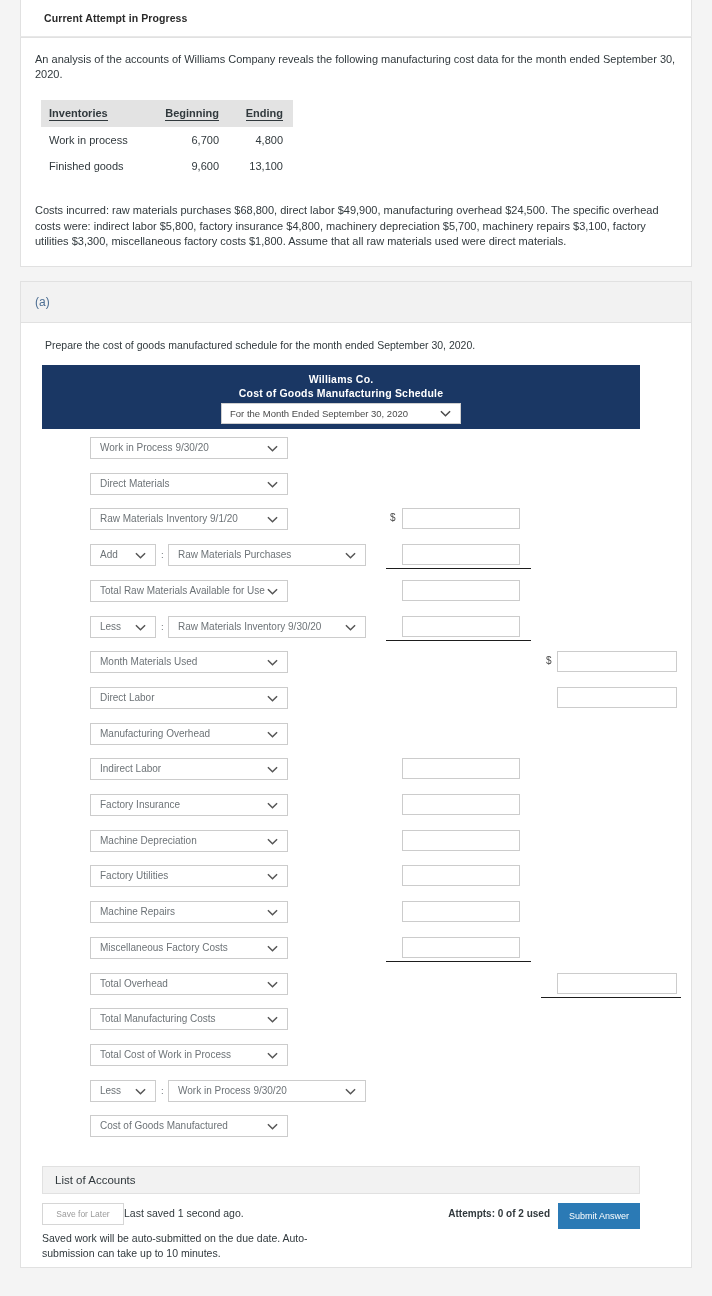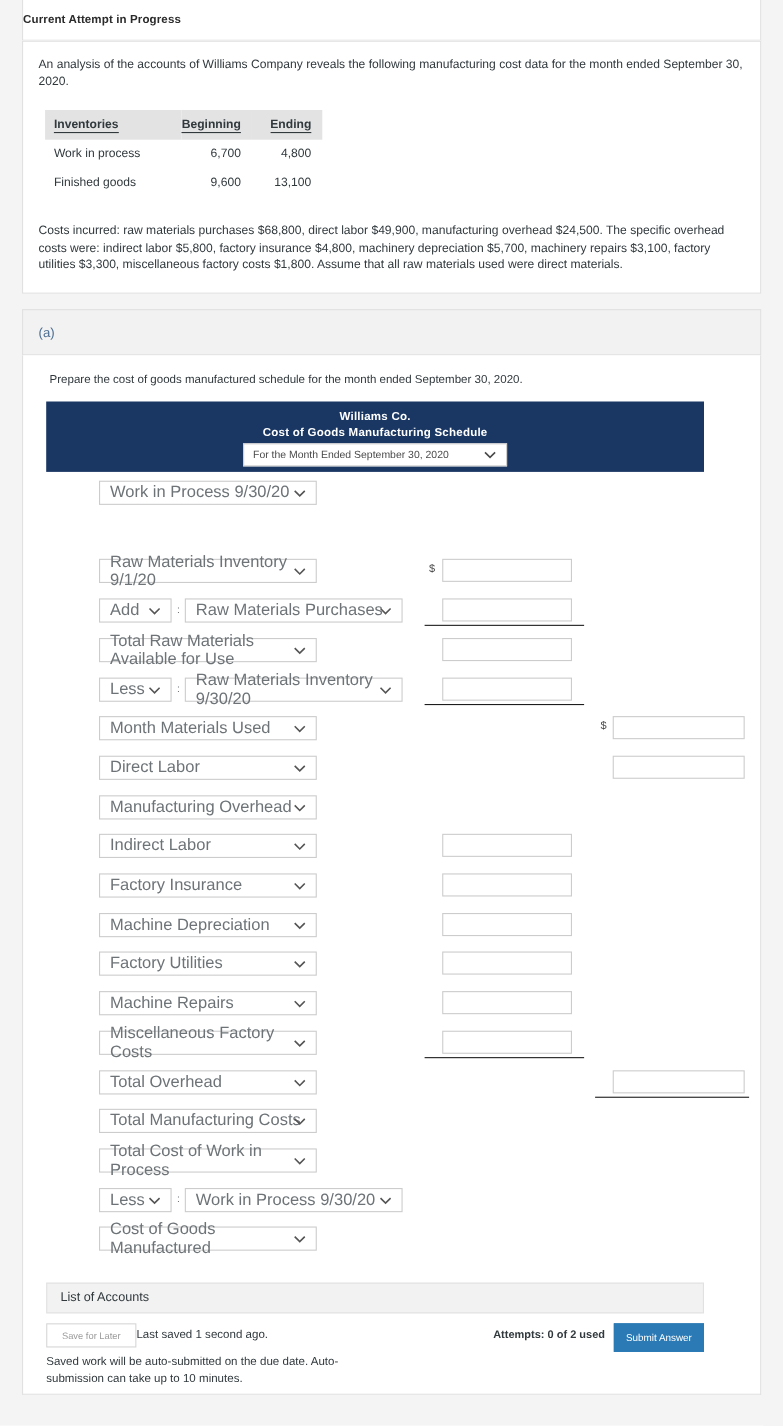--- a/index.html
+++ b/index.html
@@ -23,21 +23,21 @@
   
   #attempt-bar {
     background:#ffffff;
     border-left:1px solid #e1e1e1;
     border-right:1px solid #e1e1e1;
     border-bottom:1px solid #e8e8e8;
     margin:0 20px;
     height:37px;
     display:flex;
     align-items:center;
-    padding-left:0;
+    padding-left:23px;
   }
   #attempt-bar .t { font-weight:bold; font-size:10.5px; color:#2b2b2b; letter-spacing:.1px; }
 
   
   #problem-card { padding:14px 14px 16px 14px; }
   .prob-text { font-size:11px; line-height:15px; color:#31393d; }
 
   table.inv {
     border-collapse:collapse;
     margin:18px 0 0 6px;
@@ -102,21 +102,21 @@
   .row { position:absolute; left:0; width:100%; height:26px; }
 
   .sel {
     position:absolute;
     height:22px;
     border:1px solid #cccccc;
     background:#ffffff;
     display:flex;
     align-items:center;
     color:#6d7377;
-    font-size:15px;
+    font-size:10px;
     padding-left:9px;
   }
   .sel.wide  { left:55px; width:198px; }
   .sel.small { left:55px; width:66px; }
   .sel.long  { left:133px; width:198px; }
   .chev {
     position:absolute;
     right:9px; top:50%;
     width:11px; height:11px;
     margin-top:-5px;
@@ -234,20 +234,30 @@
       <div class="row" style="top: 0px;">
         <div class="sel wide">
           <span>Work in Process 9/30/20</span>
           <span class="chev">
             <svg width="11" height="11" viewBox="0 0 12 12">
               <path d="M1 3.5 L6 8.5 L11 3.5" fill="none" stroke="#555" stroke-width="1.6"></path>
             </svg>
           </span>
         </div>
       </div>
+      <div class="row" style="top: 36px;">
+        <div class="sel wide">
+          <span>Direct Materials</span>
+          <span class="chev">
+            <svg width="11" height="11" viewBox="0 0 12 12">
+              <path d="M1 3.5 L6 8.5 L11 3.5" fill="none" stroke="#555" stroke-width="1.6"></path>
+            </svg>
+          </span>
+        </div>
+      </div>
       <div class="row" style="top: 71px;">
         <div class="sel wide">
           <span>Raw Materials Inventory 9/1/20</span>
           <span class="chev">
             <svg width="11" height="11" viewBox="0 0 12 12">
               <path d="M1 3.5 L6 8.5 L11 3.5" fill="none" stroke="#555" stroke-width="1.6"></path>
             </svg>
           </span>
         </div>
         <span class="dollar c1">$</span>

